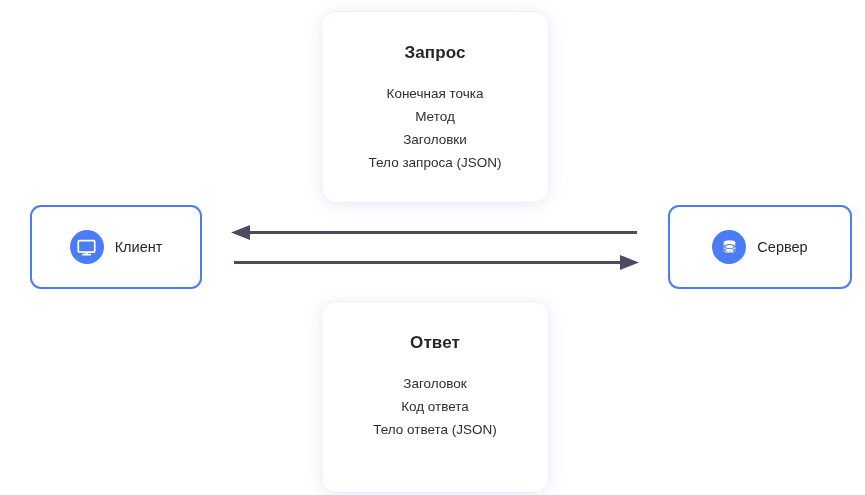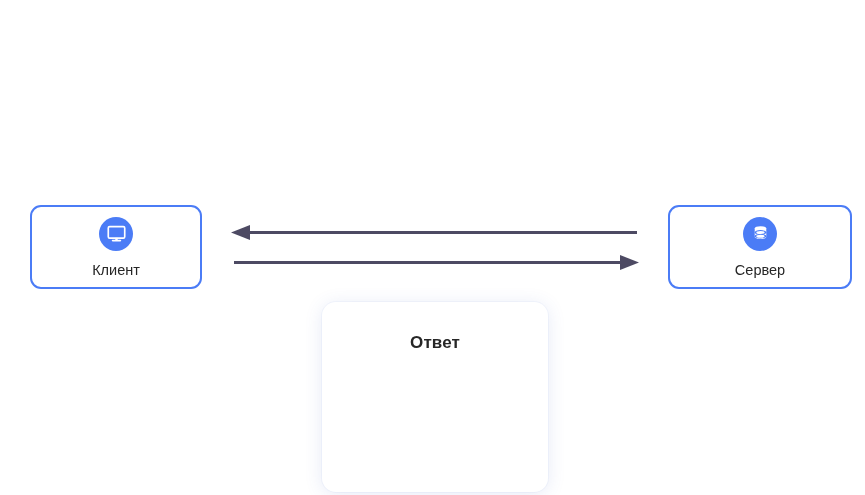--- a/index.html
+++ b/index.html
@@ -76,21 +76,20 @@
     top: 205px;
     height: 84px;
     border: 2px solid #4b7cf6;
     border-radius: 11px;
     background: #ffffff;
     box-sizing: border-box;
     display: flex;
     align-items: center;
     justify-content: center;
     gap: 11px;
-    flex-direction: column;
   }
   #node-client { left: 30px;  width: 172px; }
   #node-server { left: 668px; width: 184px; }
 
   .node-icon {
     width: 34px;
     height: 34px;
     border-radius: 50%;
     background: #4b7cf6;
     display: flex;
@@ -112,23 +111,37 @@
     width: 865px;
     height: 495px;
     pointer-events: none;
   }
 </style>
 </head>
 <body>
 
 <div id="diagram">
 
+  <div class="card" id="card-request">
+    <div class="card-title">Запрос</div>
+    <div class="card-lines">
+      <div class="card-line">Конечная точка</div>
+      <div class="card-line">Метод</div>
+      <div class="card-line">Заголовки</div>
+      <div class="card-line">Тело запроса (JSON)</div>
+    </div>
+  </div>
 
   <div class="card" id="card-response">
     <div class="card-title">Ответ</div>
+    <div class="card-lines">
+      <div class="card-line">Заголовок</div>
+      <div class="card-line">Код ответа</div>
+      <div class="card-line">Тело ответа (JSON)</div>
+    </div>
   </div>
 
   <div class="node" id="node-client">
     <span class="node-icon">
       <svg width="21" height="21" viewBox="0 0 24 24" aria-hidden="true">
         <rect x="2.6" y="4.2" width="18.8" height="13.0" rx="1.6" fill="none" stroke="#ffffff" stroke-width="1.9"></rect>
         <rect x="10.6" y="17.0" width="2.8" height="2.6" fill="#ffffff"></rect>
         <rect x="6.6" y="19.2" width="10.8" height="1.8" rx="0.9" fill="#ffffff"></rect>
       </svg>
     </span>

